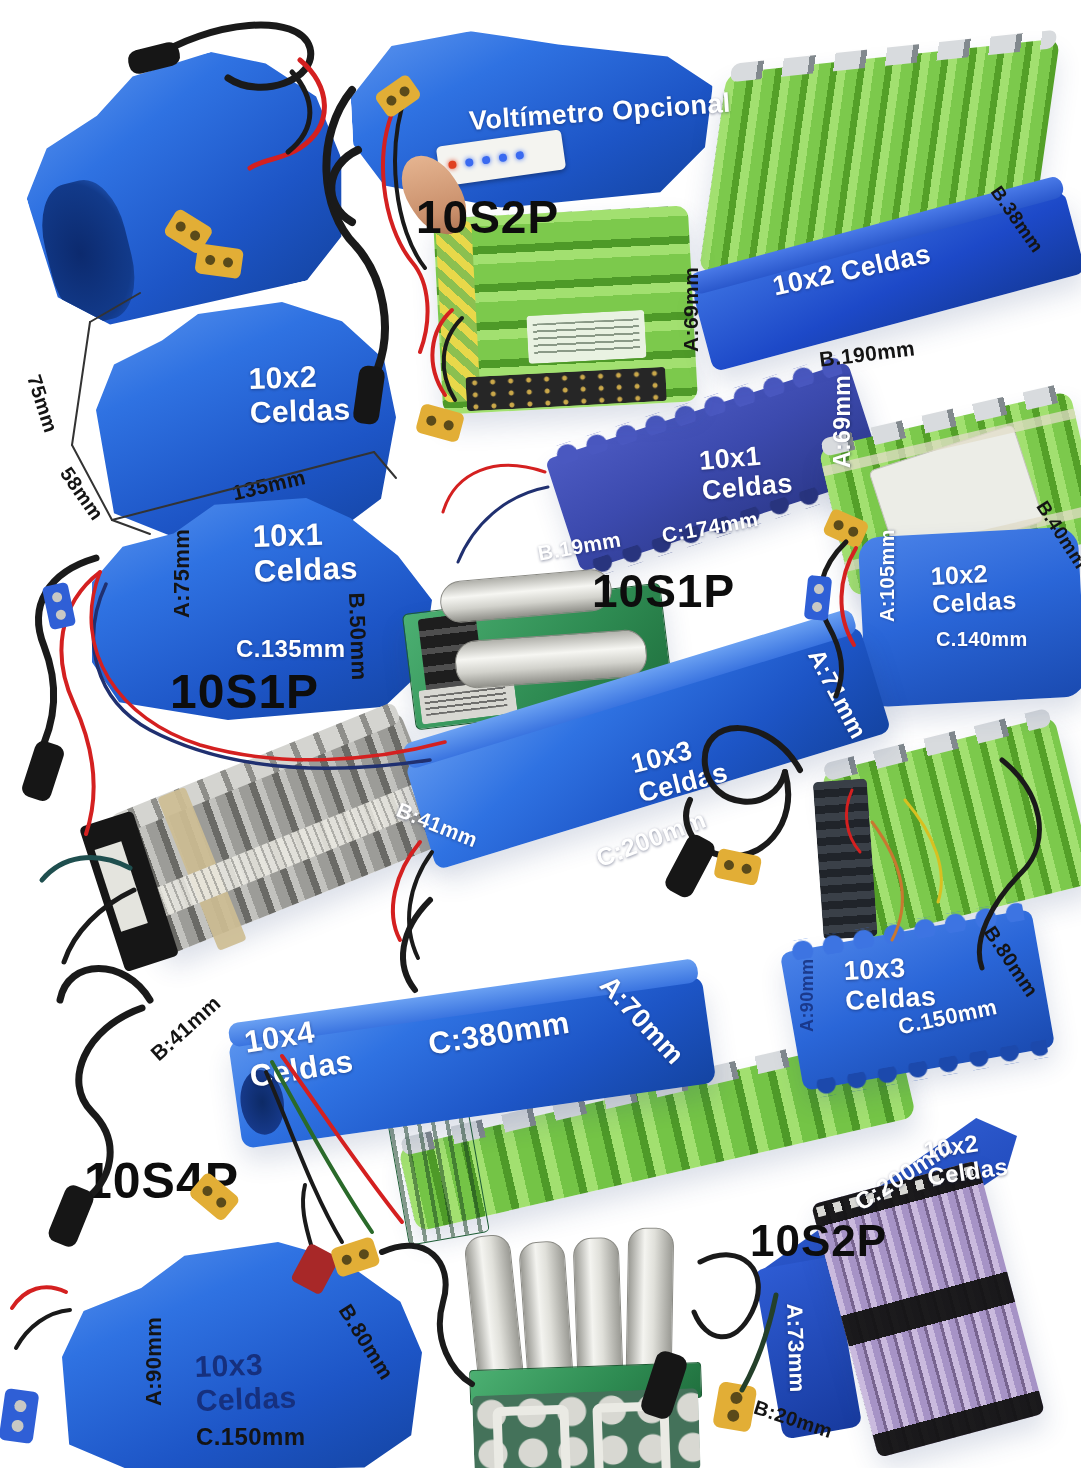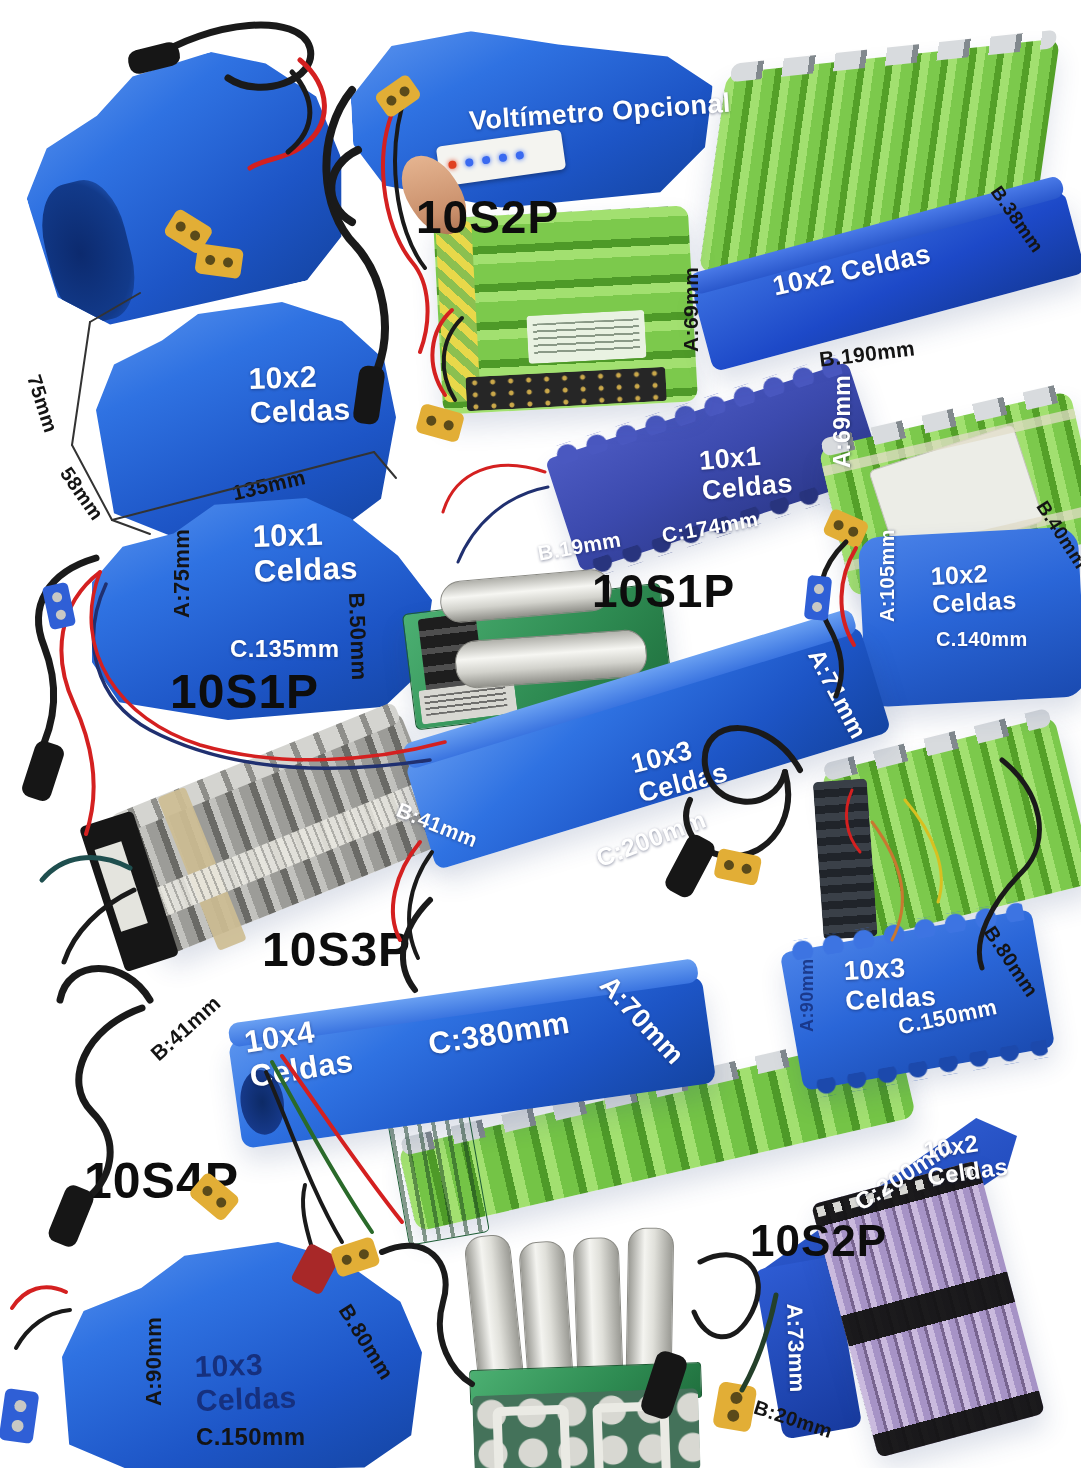--- a/index.html
+++ b/index.html
@@ -303,35 +303,34 @@
 Celdas</span>
   <span class="lbl" style="left:830px;top:468px;font-size:23px;transform:rotate(-90deg);">A:69mm</span>
   <span class="lbl" style="left:536px;top:542px;font-size:21px;transform:rotate(-10deg);">B.19mm</span>
   <span class="lbl" style="left:660px;top:524px;font-size:21px;transform:rotate(-10deg);">C:174mm</span>
   <span class="cfg" style="left:592px;top:564px;font-size:46px;">10S1P</span>
 
   <span class="lbl" style="left:252px;top:520px;font-size:31px;transform:rotate(-2deg);">10x1
 Celdas</span>
   <span class="lbl dk" style="left:170px;top:618px;font-size:22px;transform:rotate(-90deg);">A:75mm</span>
   <span class="lbl dk" style="left:368px;top:592px;font-size:22px;transform:rotate(88deg);">B.50mm</span>
-  <span class="lbl" style="left:230px;top:636px;font-size:24px;">C.135mm</span>
+  <span class="lbl" style="left:236px;top:636px;font-size:24px;">C.135mm</span>
   <span class="cfg" style="left:170px;top:664px;font-size:48px;">10S1P</span>
 
   <span class="lbl dk" style="left:1050px;top:497px;font-size:19px;transform:rotate(57deg);">B.40mm</span>
   <span class="lbl" style="left:930px;top:562px;font-size:25px;transform:rotate(-3deg);">10x2
 Celdas</span>
   <span class="lbl" style="left:876px;top:622px;font-size:20px;transform:rotate(-90deg);">A:105mm</span>
   <span class="lbl" style="left:936px;top:628px;font-size:20px;">C.140mm</span>
 
   <span class="lbl" style="left:826px;top:645px;font-size:24px;transform:rotate(62deg);">A:71mm</span>
   <span class="lbl" style="left:628px;top:750px;font-size:27px;transform:rotate(-14deg);">10x3
 Celdas</span>
   <span class="lbl" style="left:402px;top:798px;font-size:21px;transform:rotate(22deg);">B:41mm</span>
   <span class="lbl" style="left:592px;top:846px;font-size:25px;transform:rotate(-21deg);">C:200mm</span>
-  <span class="cfg" style="left:262px;top:922px;font-size:48px;">10S3P</span>
 
   <span class="lbl dk" style="left:998px;top:922px;font-size:20px;transform:rotate(56deg);">B.80mm</span>
   <span class="lbl" style="left:843px;top:956px;font-size:27px;transform:rotate(-3deg);">10x3
 Celdas</span>
   <span class="lbl" style="left:896px;top:1016px;font-size:22px;transform:rotate(-12deg);">C.150mm</span>
   <span class="lbl nv" style="left:797px;top:1032px;font-size:18px;transform:rotate(-90deg);opacity:.85;">A:90mm</span>
 
   <span class="lbl dk" style="left:146px;top:1048px;font-size:21px;transform:rotate(-42deg);">B:41mm</span>
   <span class="lbl" style="left:242px;top:1026px;font-size:31px;transform:rotate(-9deg);">10x4
 Celdas</span>

